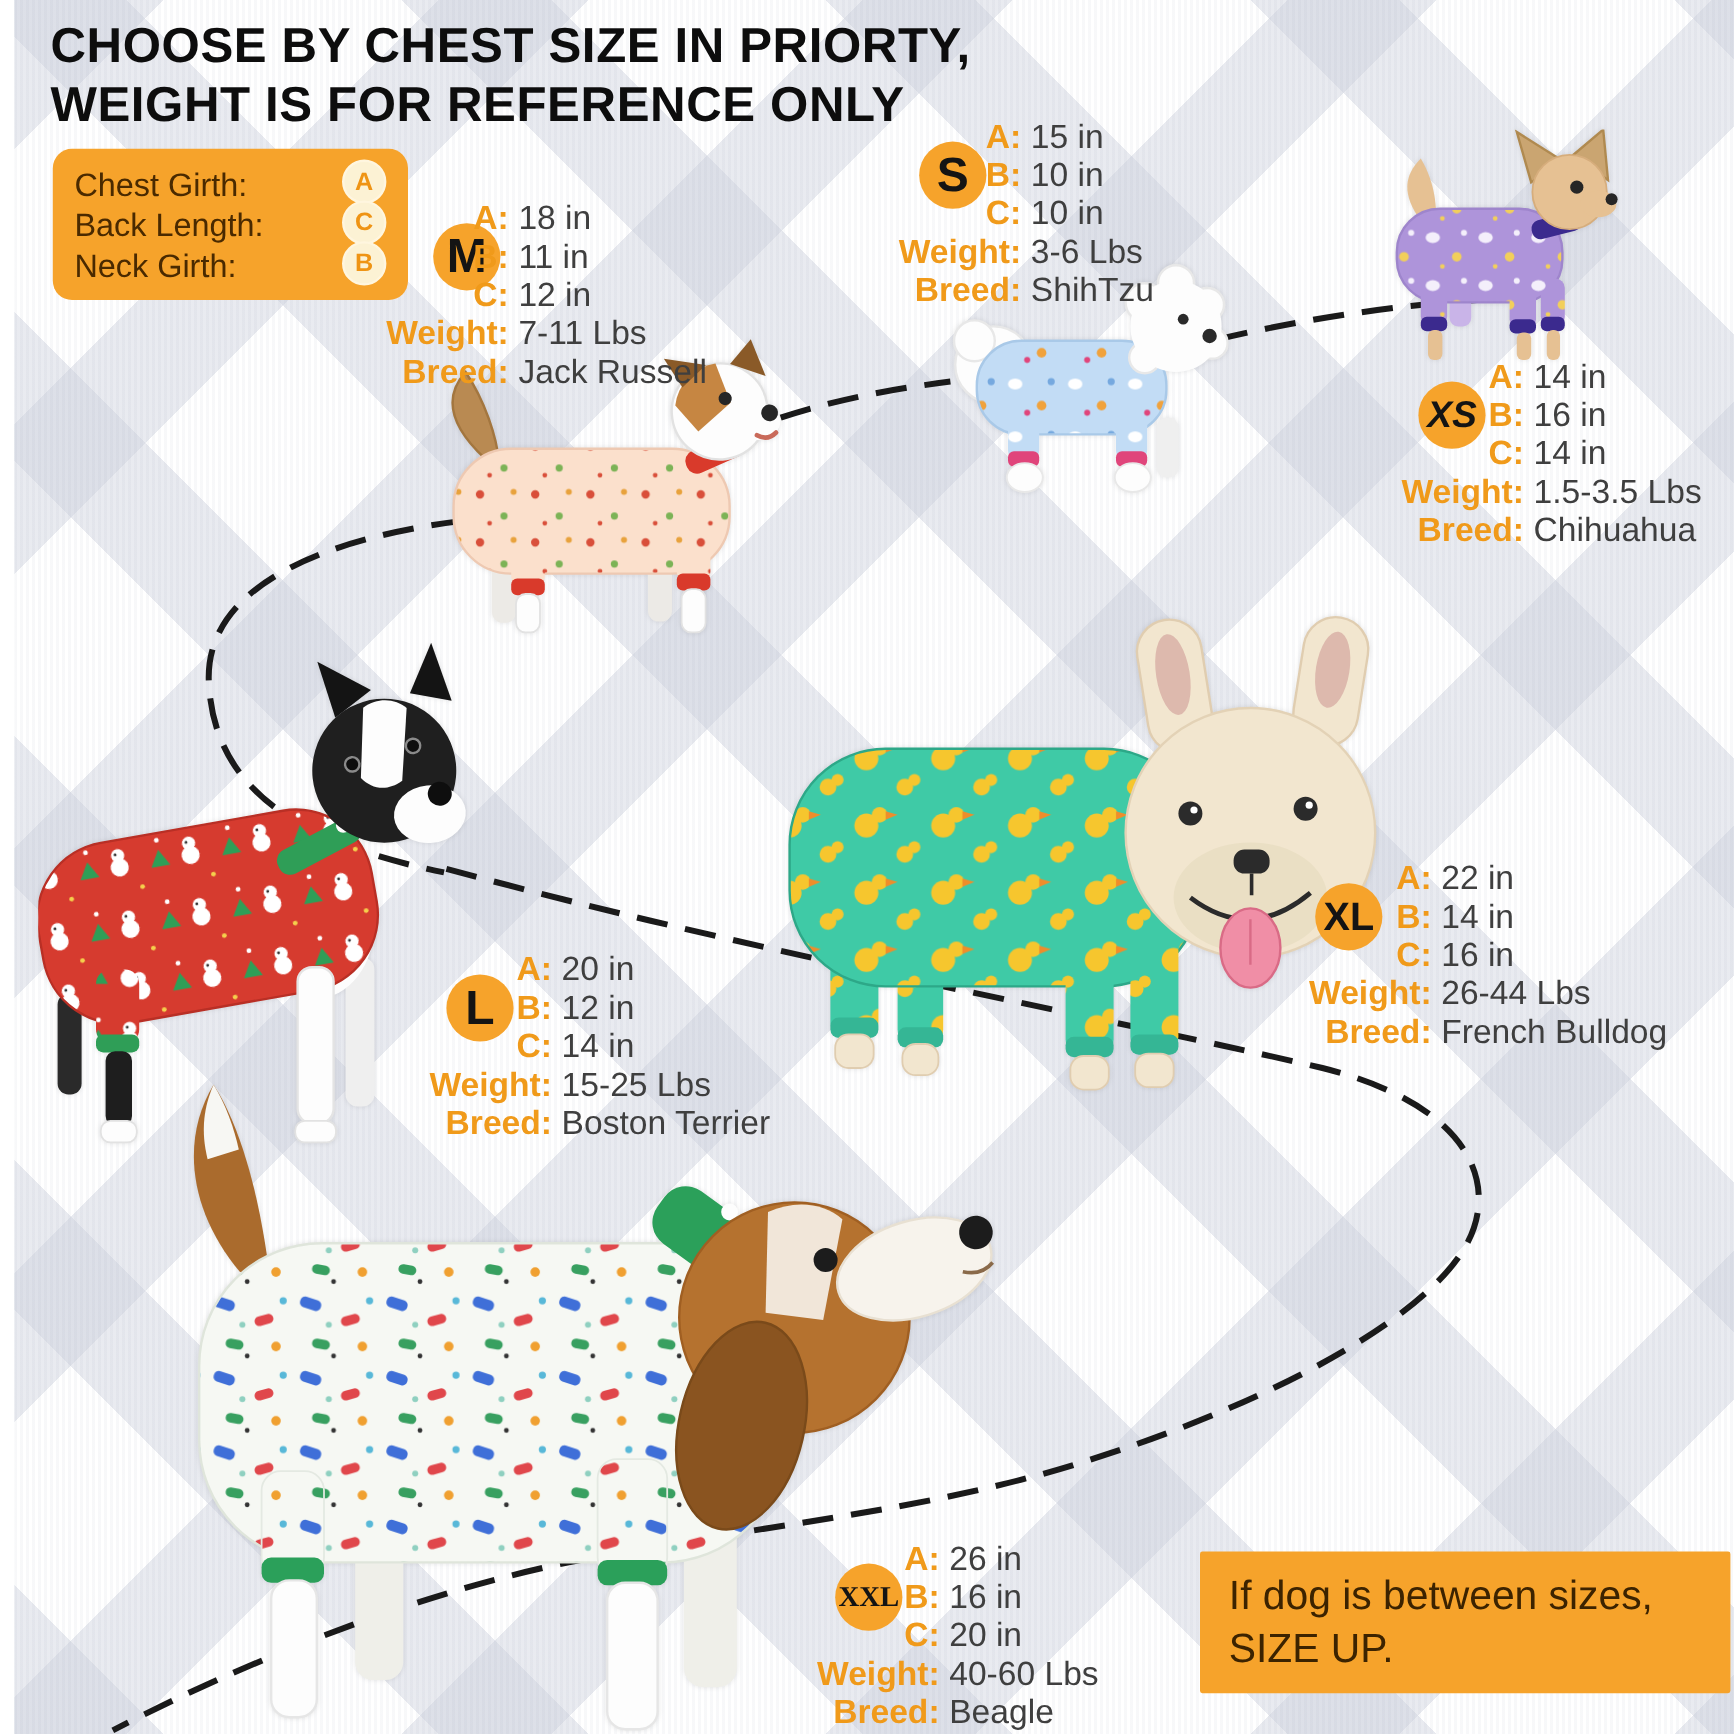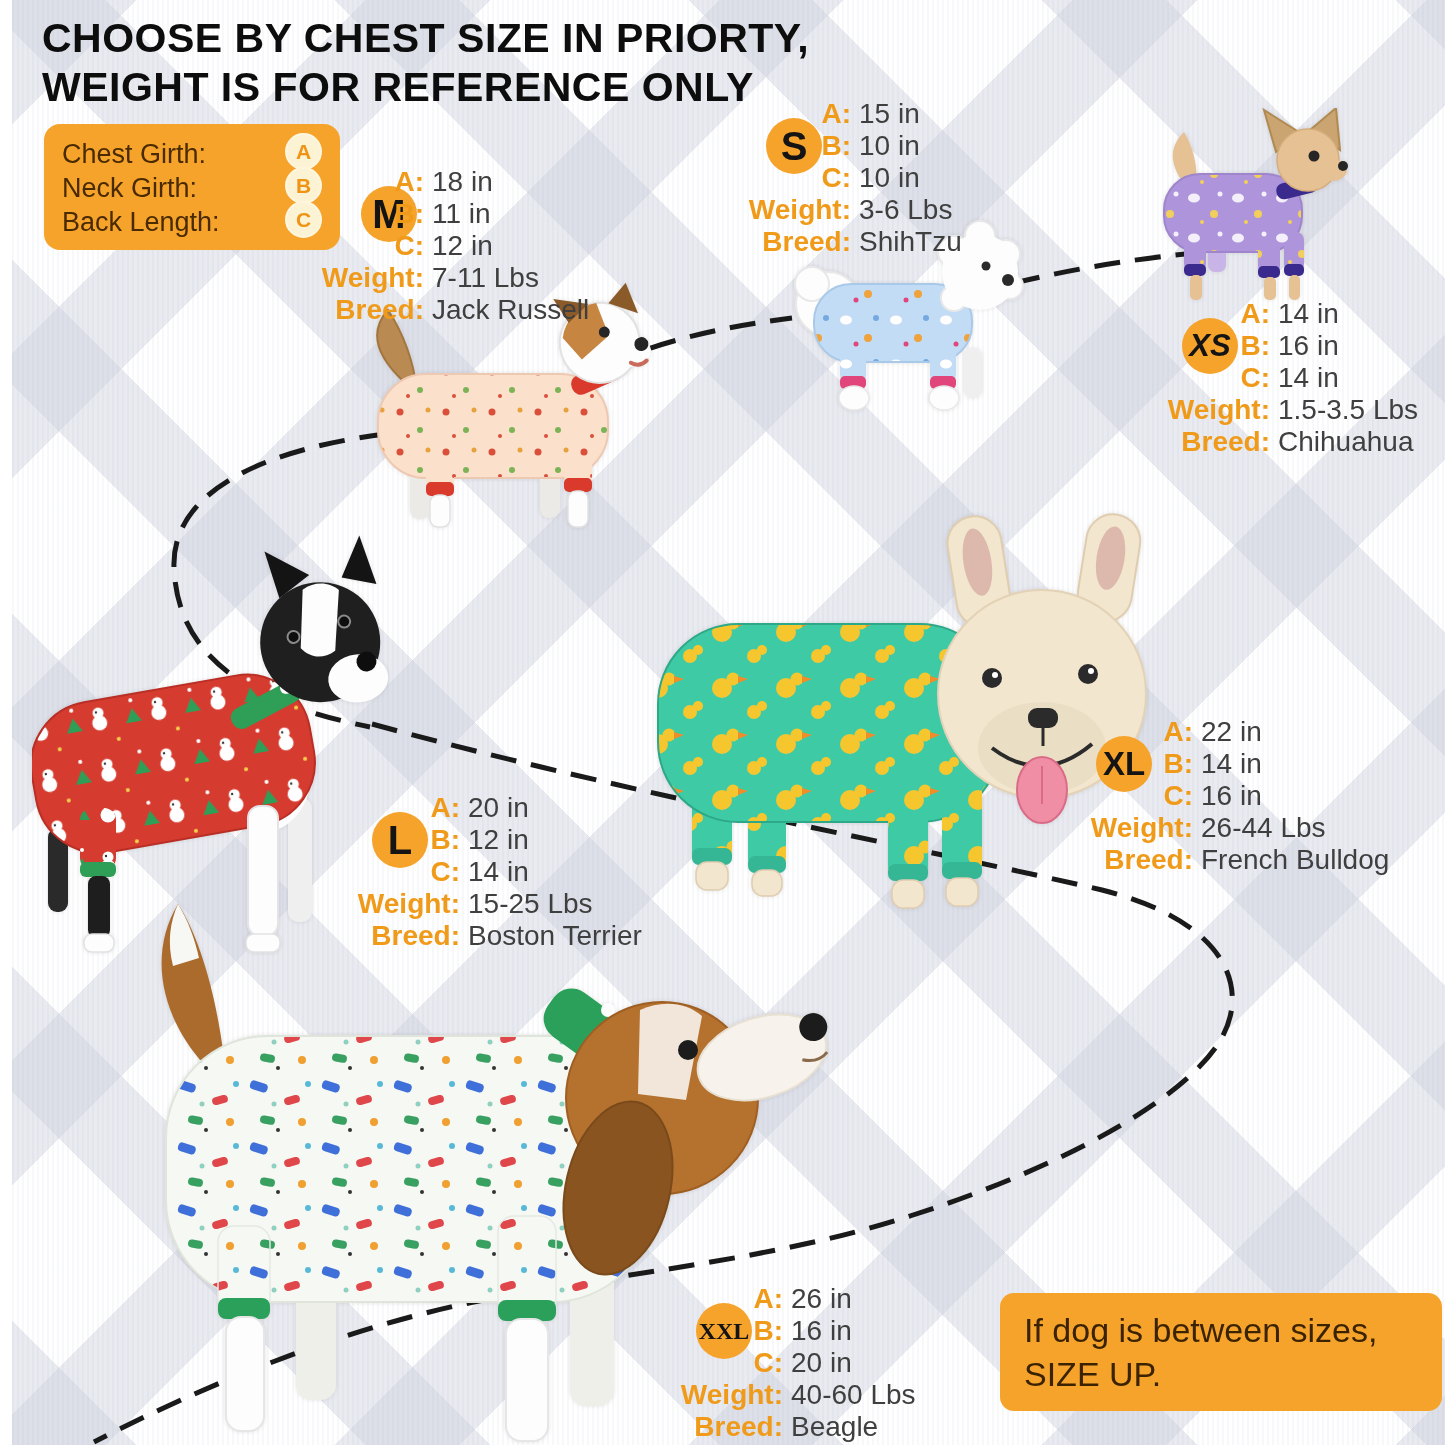--- a/index.html
+++ b/index.html
@@ -22,21 +22,21 @@
   .rows{position:relative;}
   .row{height:32px;display:flex;align-items:center;font-size:28px;white-space:nowrap;}
   .lbl{display:inline-block;width:112px;text-align:right;color:#f09a1a;font-weight:700;}
   .val{margin-left:8px;color:#3f3f3f;text-align:center;}
   .blk-m{left:300px;top:166px;}   .blk-m .badge{left:49px;top:20px;font-size:40px;}
   .blk-s{left:727px;top:98px;}    .blk-s .badge{left:27px;top:20px;font-size:40px;}
   .blk-xs{left:1146px;top:298px;} .blk-xs .badge{left:24px;top:20px;font-size:31px;font-style:italic;}
   .blk-l{left:336px;top:792px;}   .blk-l .badge{left:24px;top:20px;font-size:40px;}
   .blk-xl{left:1069px;top:716px;} .blk-xl .badge{left:15px;top:20px;font-size:33px;}
   .blk-xxl{left:659px;top:1283px;}.blk-xxl .badge{left:25px;top:20px;font-size:24px;font-family:Liberation Serif, serif;}
-  .note{position:absolute;left:988px;top:1293px;width:442px;box-sizing:border-box;background:#f6a32b;border-radius:14px;padding:15px 24px;font-size:34px;line-height:44px;color:#3c2300;}
+  .note{position:absolute;left:988px;top:1293px;width:442px;box-sizing:border-box;background:#f6a32b;border-radius:2px;padding:15px 24px;font-size:34px;line-height:44px;color:#3c2300;}
 </style>
 </head>
 <body>
 
 <div class="canvas">
 
   <svg class="connector" viewBox="0 0 1445 1445">
     <g fill="none" stroke="#1a1a1a" stroke-width="5" stroke-dasharray="26 15">
       <path d="M 455 428 C 310 432 158 470 162 568 C 166 660 240 703 358 727"></path>
       <path d="M 600 362 C 660 338 716 326 780 318"></path>
@@ -261,26 +261,26 @@
     <div>CHOOSE BY CHEST SIZE IN PRIORTY,</div>
     <div>WEIGHT IS FOR REFERENCE ONLY</div>
   </div>
 
   <div class="legend">
     <div class="legend-row">
       <span>Chest Girth:</span>
       <span class="legend-circle">A</span>
     </div>
     <div class="legend-row">
+      <span>Back Length:</span>
+      <span class="legend-circle">C</span>
+    </div>
+    <div class="legend-row">
       <span>Neck Girth:</span>
       <span class="legend-circle">B</span>
-    </div>
-    <div class="legend-row">
-      <span>Back Length:</span>
-      <span class="legend-circle">C</span>
     </div>
   </div>
 
   <div class="size-block blk-m">
     <div class="badge">M</div>
     <div class="rows">
       <div class="row">
           <span class="lbl">A:</span>
           <span class="val">18 in</span>
         </div>

